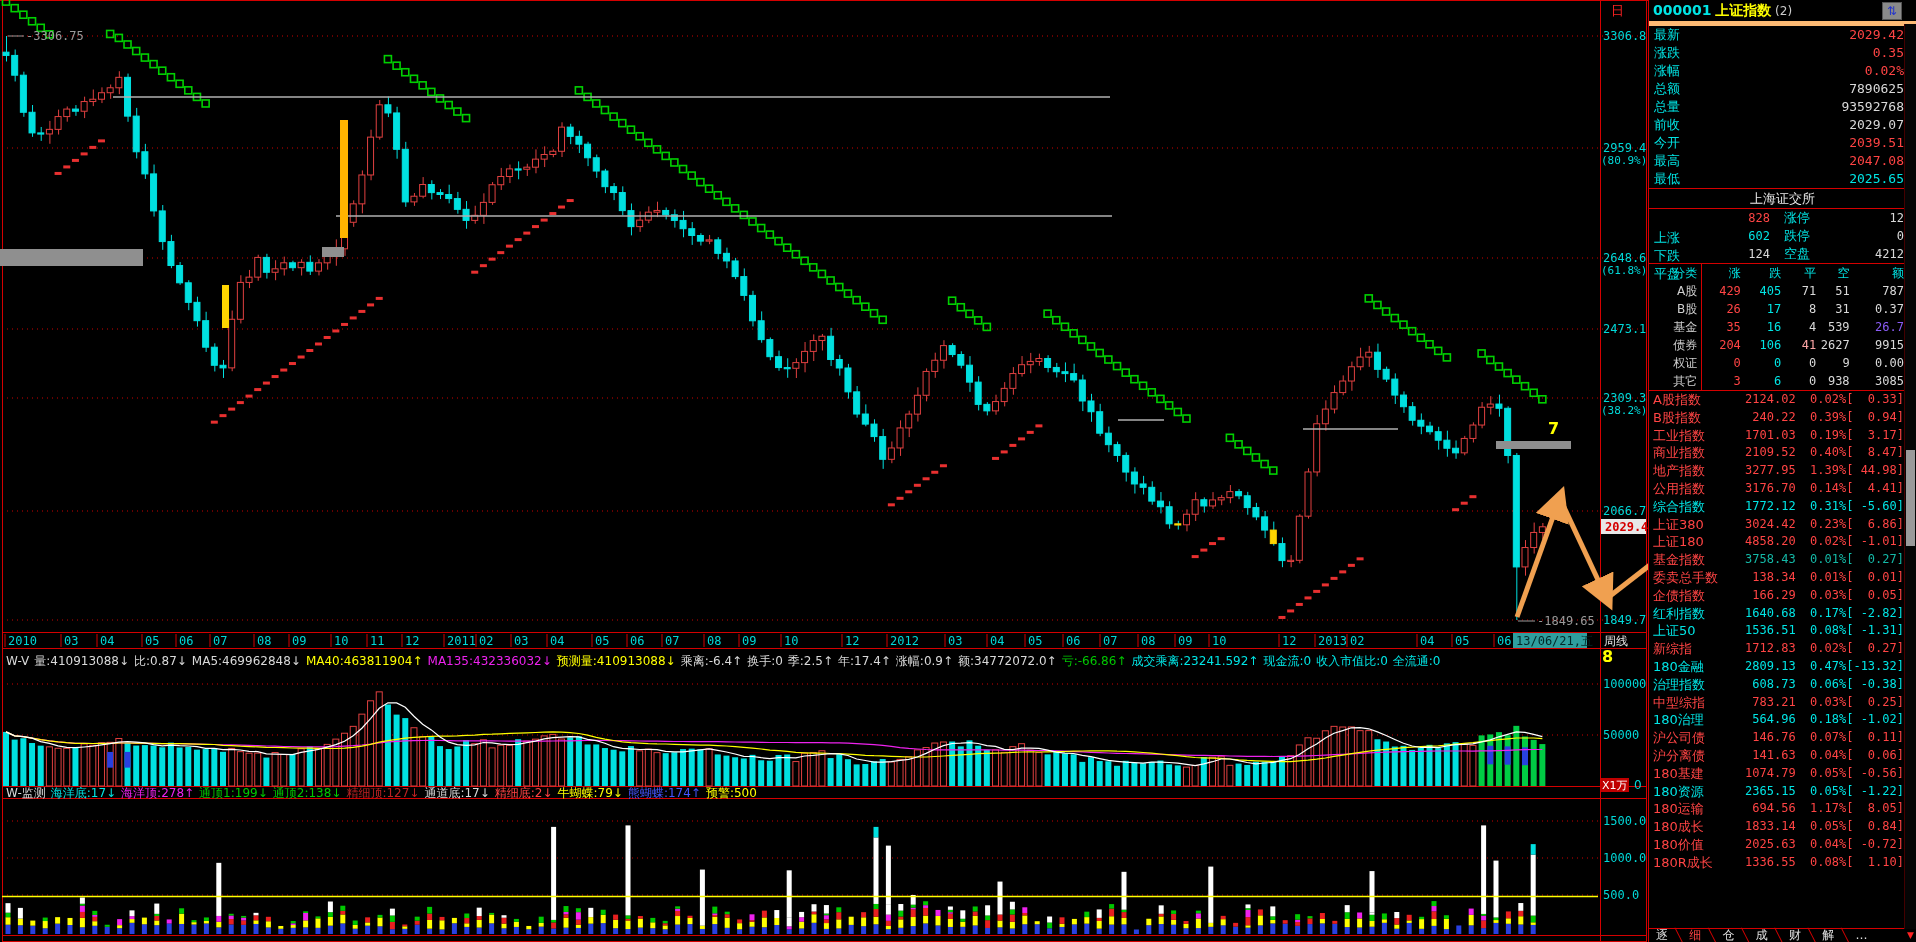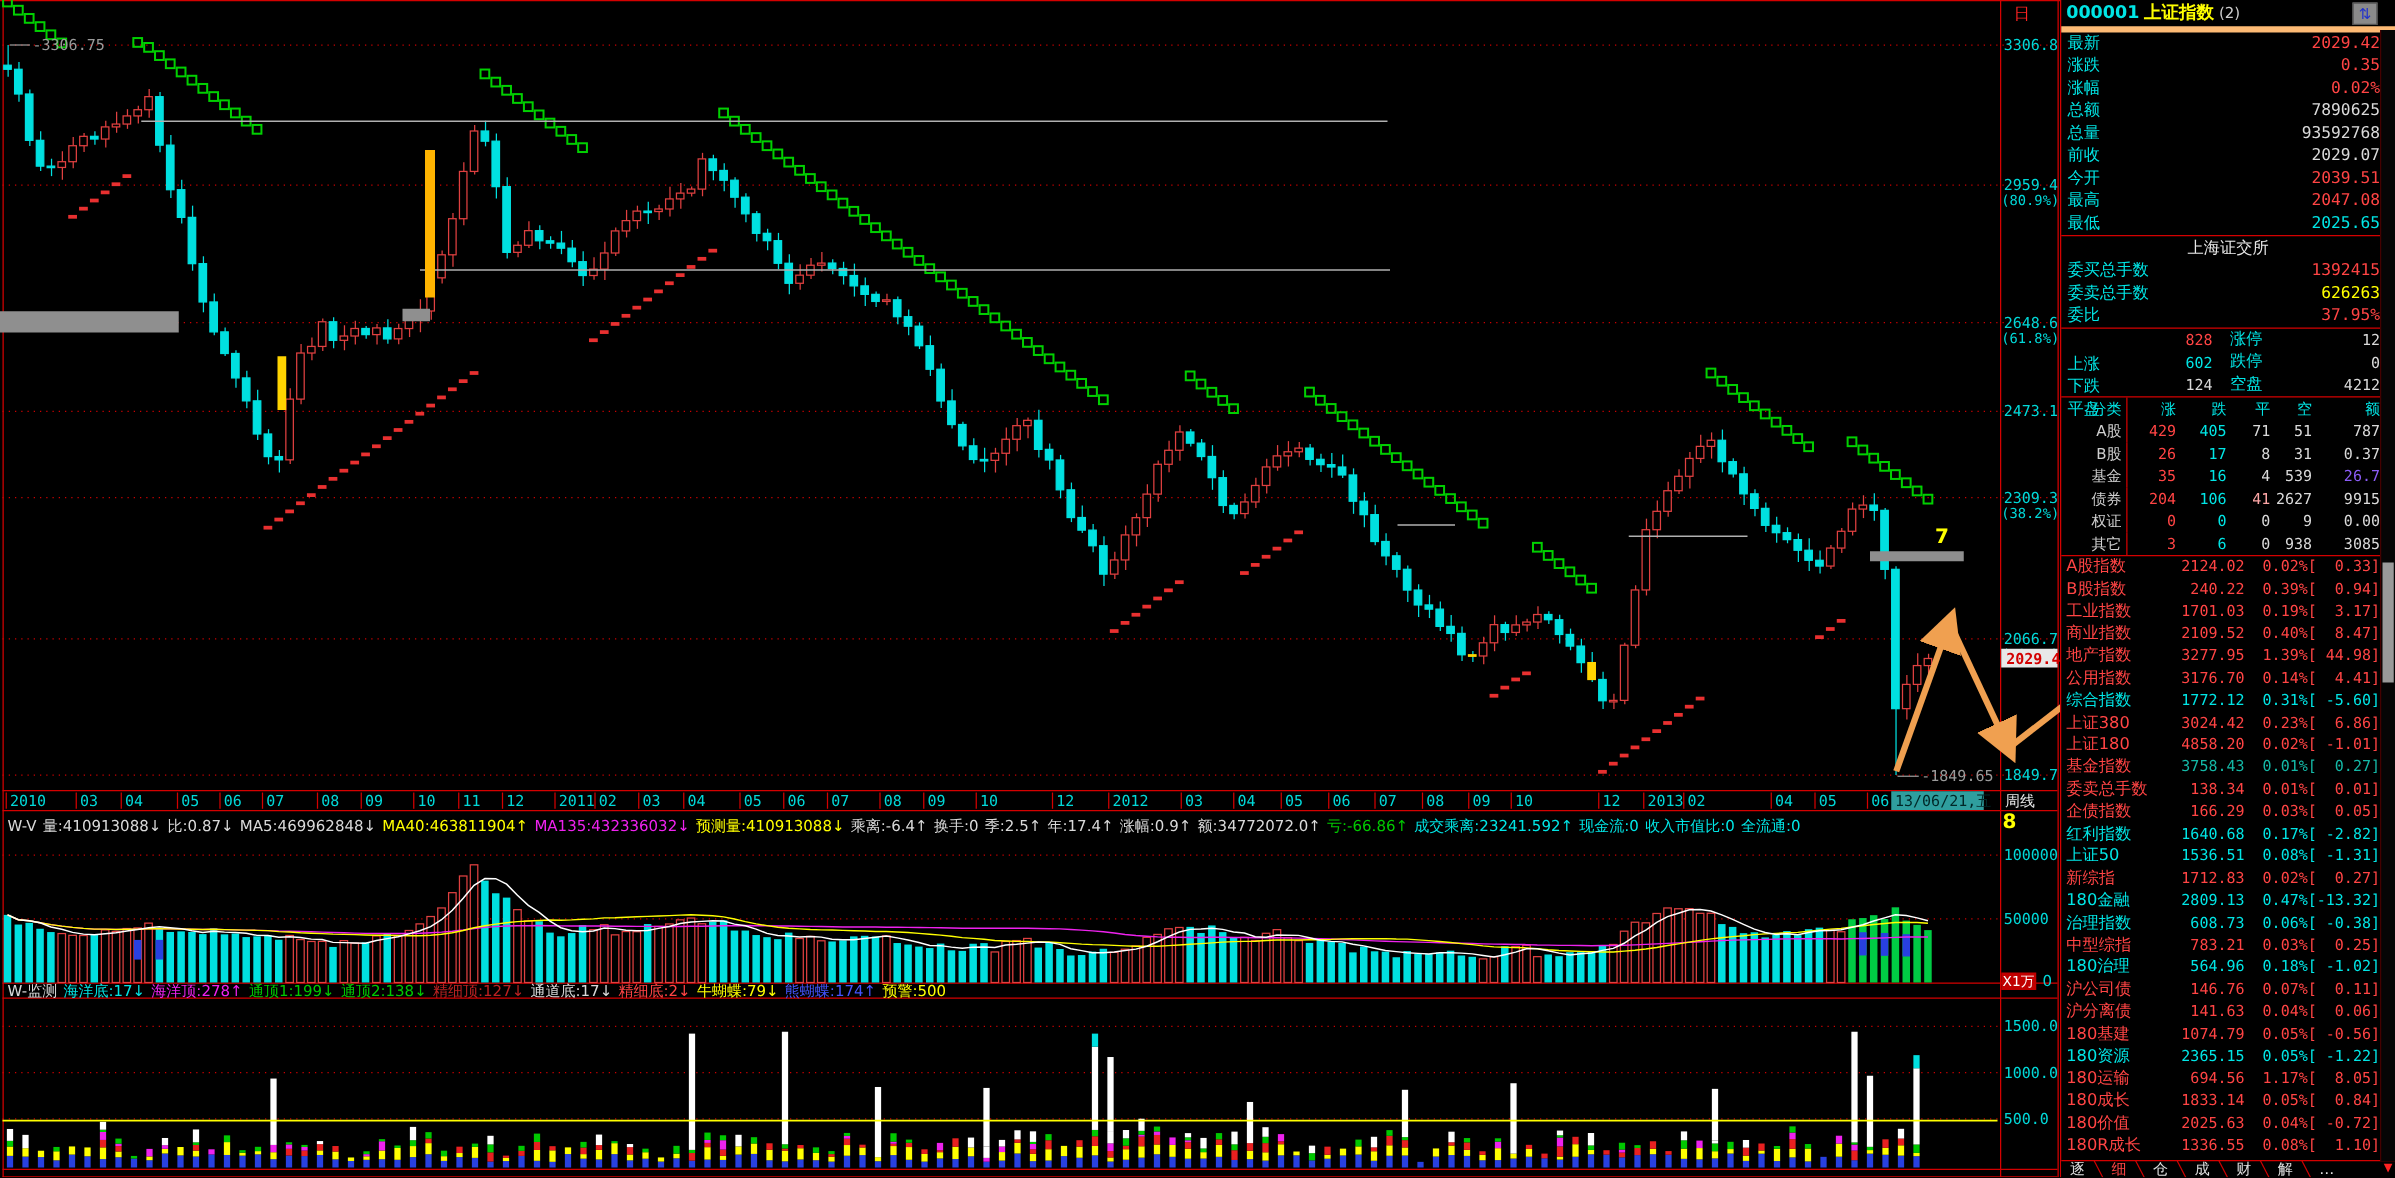--- a/index.html
+++ b/index.html
@@ -1411,34 +1411,20 @@
           <span class="ql">最高</span>
           <span class="qv" style="color:#ff4444">2047.08</span>
         </div>
         <div class="qrow">
           <span class="ql">最低</span>
           <span class="qv" style="color:#00e5e5">2025.65</span>
         </div>
       </div>
     <div class="hr-red"></div>
     <div class="sec-title">上海证交所</div>
-    <div id="sb-exchange">
-        <div class="qrow">
-          <span class="ql">委买总手数</span>
-          <span class="qv" style="color:#ff4444">1392415</span>
-        </div>
-        <div class="qrow">
-          <span class="ql">委卖总手数</span>
-          <span class="qv" style="color:#ffff00">626263</span>
-        </div>
-        <div class="qrow">
-          <span class="ql">委比</span>
-          <span class="qv" style="color:#ff4444">37.95%</span>
-        </div>
-      </div>
     <div class="hr-red"></div>
     <div id="sb-updown">
         <div class="udrow">
           <span class="l1">上涨</span>
           <span class="v1" style="color:#ff4444">828</span>
           <span class="l2">涨停</span>
           <span class="v2" style="color:#d9d9d9">12</span>
         </div>
         <div class="udrow">
           <span class="l1">下跌</span>

